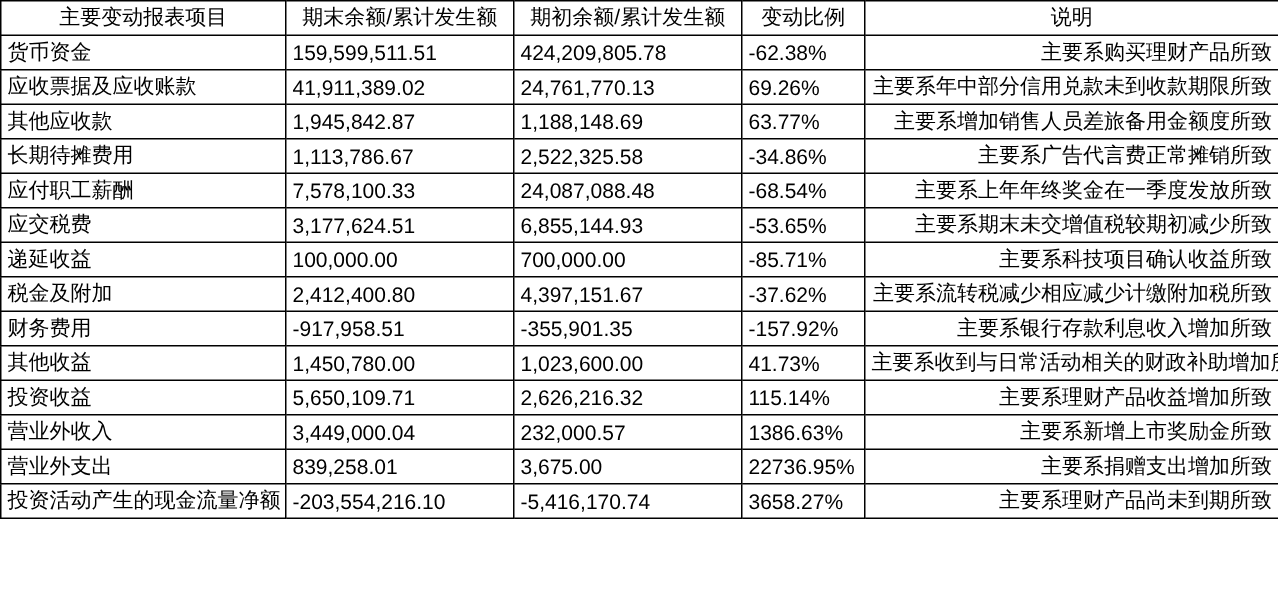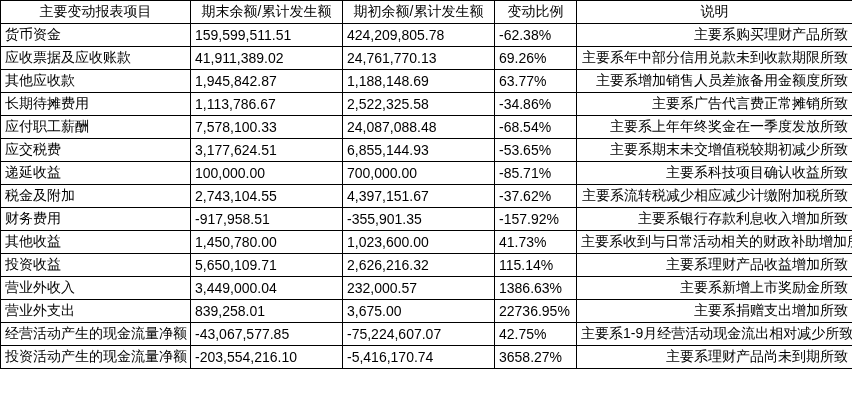--- a/index.html
+++ b/index.html
@@ -113,21 +113,21 @@
       </tr>
       <tr>
         <td class="center">递延收益</td>
         <td class="right">100,000.00</td>
         <td class="right">700,000.00</td>
         <td class="right">-85.71%</td>
         <td class="left">主要系科技项目确认收益所致</td>
       </tr>
       <tr>
         <td class="center">税金及附加</td>
-        <td class="right">2,743,104.55</td>
+        <td class="right">2,412,400.80</td>
         <td class="right">4,397,151.67</td>
         <td class="right">-37.62%</td>
         <td class="left">主要系流转税减少相应减少计缴附加税所致</td>
       </tr>
       <tr>
         <td class="center">财务费用</td>
         <td class="right">-917,958.51</td>
         <td class="right">-355,901.35</td>
         <td class="right">-157.92%</td>
         <td class="left">主要系银行存款利息收入增加所致</td>
@@ -154,27 +154,20 @@
         <td class="left">主要系新增上市奖励金所致</td>
       </tr>
       <tr>
         <td class="center">营业外支出</td>
         <td class="right">839,258.01</td>
         <td class="right">3,675.00</td>
         <td class="right">22736.95%</td>
         <td class="left">主要系捐赠支出增加所致</td>
       </tr>
       <tr>
-        <td class="center">经营活动产生的现金流量净额</td>
-        <td class="right">-43,067,577.85</td>
-        <td class="right">-75,224,607.07</td>
-        <td class="right">42.75%</td>
-        <td class="left">主要系1-9月经营活动现金流出相对减少所致</td>
-      </tr>
-      <tr>
         <td class="center">投资活动产生的现金流量净额</td>
         <td class="right">-203,554,216.10</td>
         <td class="right">-5,416,170.74</td>
         <td class="right">3658.27%</td>
         <td class="left">主要系理财产品尚未到期所致</td>
       </tr>
     </tbody>
   </table>
 </div>
 

